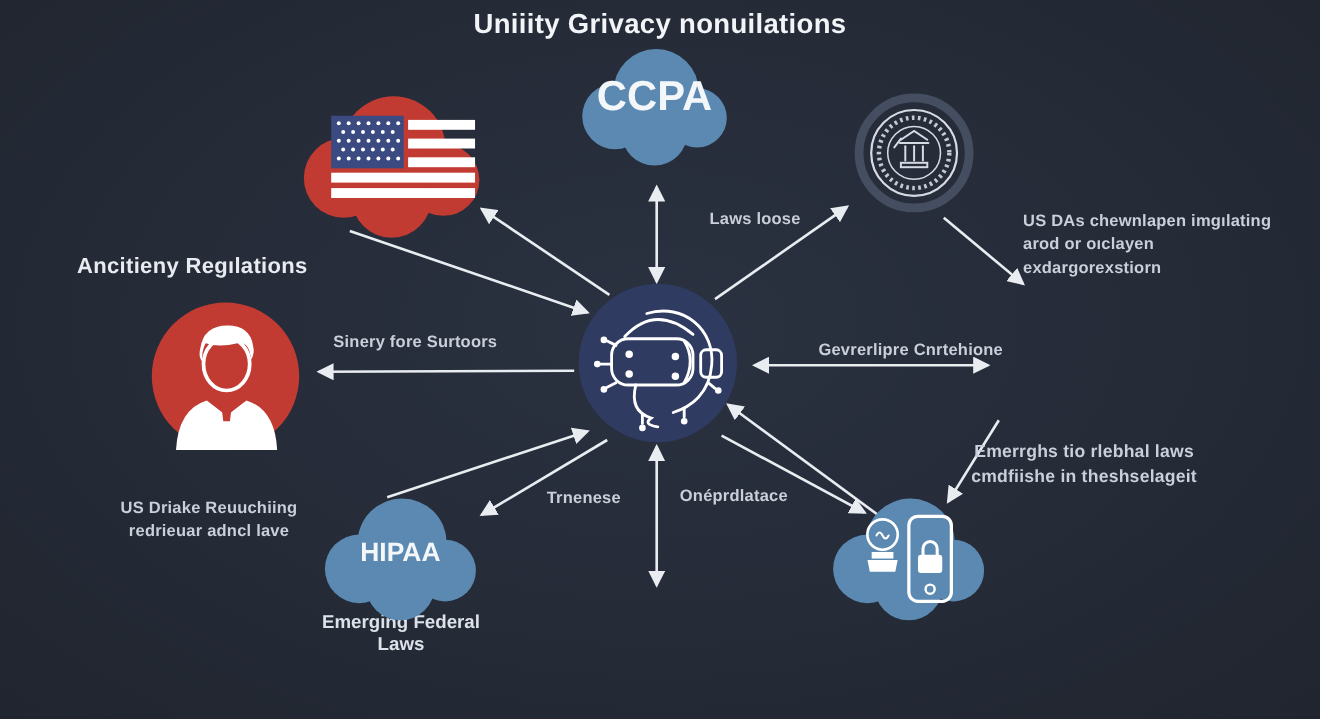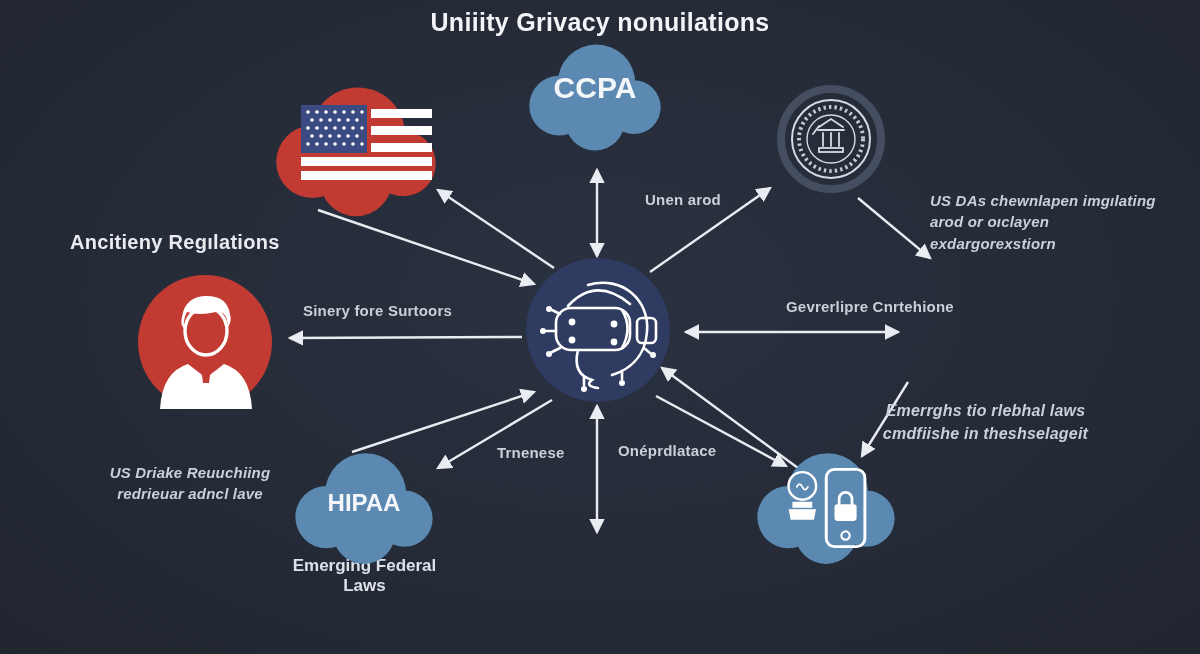--- a/index.html
+++ b/index.html
@@ -17,21 +17,21 @@
   .cloud{z-index:3;}
   .cloud-svg{position:absolute;left:0;top:0;width:100%;height:100%;}
   .cloud-svg.blue{fill:#5b89b1;}
   .cloud-svg.red{fill:#c23b33;}
   .cloud-label{
     position:absolute;left:0;top:0;width:100%;height:100%;
     display:flex;align-items:center;justify-content:center;
     color:#f4f7fa;font-weight:700;
   }
   .lbl{color:#c9d0da;font-size:15px;font-weight:600;letter-spacing:.2px;z-index:4;}
-  .preline{white-space:pre-line;line-height:1.42;font-style:italic;}
+  .preline{white-space:pre-line;line-height:1.42;}
   .heading-left{color:#e8ecf1;font-size:20px;font-weight:700;letter-spacing:.3px;}
   .caption{color:#dde2e9;font-size:16px;font-weight:600;text-align:center;}
   .circle-node{border-radius:50%;z-index:3;}
   #center-circle{background:#2f3b60;}
   #hipan-circle{background:#2c374f;display:flex;align-items:center;justify-content:center;}
   #person-circle{background:#c23b33;}
   .hipan-text{position:absolute;left:0;top:0;width:100%;height:100%;display:flex;align-items:center;justify-content:center;color:#f4f7fa;font-size:30px;font-weight:800;letter-spacing:1px;}
   .fullsvg{position:absolute;left:0;top:0;width:100%;height:100%;}
 </style>
 </head>
@@ -70,21 +70,21 @@
       <line x1="908" y1="382" x2="862" y2="456" marker-end="url(#ah)"></line>
     </g>
   </svg>
 
   <div class="title">Uniiity Grivacy nonuilations</div>
 
   <div class="abs cloud" style="left:520px;top:40px;width:150px;height:112px;">
     <svg class="cloud-svg blue" viewBox="0 0 200 150">
         <use href="#cloud"></use>
       </svg>
-    <span class="cloud-label" style="font-size:30px;transform:translateY(-8px);">CCPA</span>
+    <span class="cloud-label" style="font-size:38px;transform:translateY(-8px);">CCPA</span>
   </div>
 
   <div class="abs cloud" style="left:264px;top:82px;width:184px;height:136px;">
     <svg class="cloud-svg red" viewBox="0 0 200 150">
         <use href="#cloud"></use>
       </svg>
     <svg class="abs" style="left:37px;top:23px;width:131px;height:75px;" viewBox="0 0 131 75">
       <rect x="0" y="0" width="66" height="48" fill="#3b4a80"></rect>
       <g fill="#ffffff">
         <circle cx="7" cy="7" r="1.8"></circle>
@@ -191,27 +191,27 @@
   </div>
 
 
   <div class="abs lbl preline" style="left:930px;top:190px;width:262px;">US DAs chewnlapen imgılating
 arod or oıclayen
 exdargorexstiorn</div>
 
   <div class="abs lbl preline" style="left:878px;top:400px;width:215px;text-align:center;font-size:16px;">Emerrghs tio rlebhal laws
 cmdfiishe in theshselageit</div>
 
-  <div class="abs lbl" style="left:645px;top:191px;">Unen arod</div>
+  <div class="abs lbl" style="left:645px;top:191px;">Laws loose</div>
   <div class="abs lbl" style="left:303px;top:302px;">Sinery fore Surtoors</div>
-  <div class="abs lbl" style="left:744px;top:298px;margin-left:42px;">Gevrerlipre Cnrtehione</div>
+  <div class="abs lbl" style="left:744px;top:310px;">Gevrerlipre Cnrtehione</div>
   <div class="abs lbl" style="left:468px;top:444px;margin-left:29px;">Trnenese</div>
   <div class="abs lbl" style="left:618px;top:442px;">Onéprdlatace</div>
 
-  <div class="abs lbl preline" style="left:95px;top:451px;width:190px;text-align:center;margin-top:11px;">US Driake Reuuchiing
+  <div class="abs lbl preline" style="left:95px;top:451px;width:190px;text-align:center;">US Driake Reuuchiing
 redrieuar adncl lave</div>
 
   <div class="abs cloud" style="left:286px;top:448px;width:156px;height:118px;">
     <svg class="cloud-svg blue" viewBox="0 0 200 150">
         <use href="#cloud"></use>
       </svg>
     <span class="cloud-label" style="font-size:24px;transform:translateY(-4px);">HIPAA</span>
   </div>
   <div class="abs caption" style="left:272px;top:556px;width:185px;font-size:17px;">Emerging Federal Laws</div>
 

